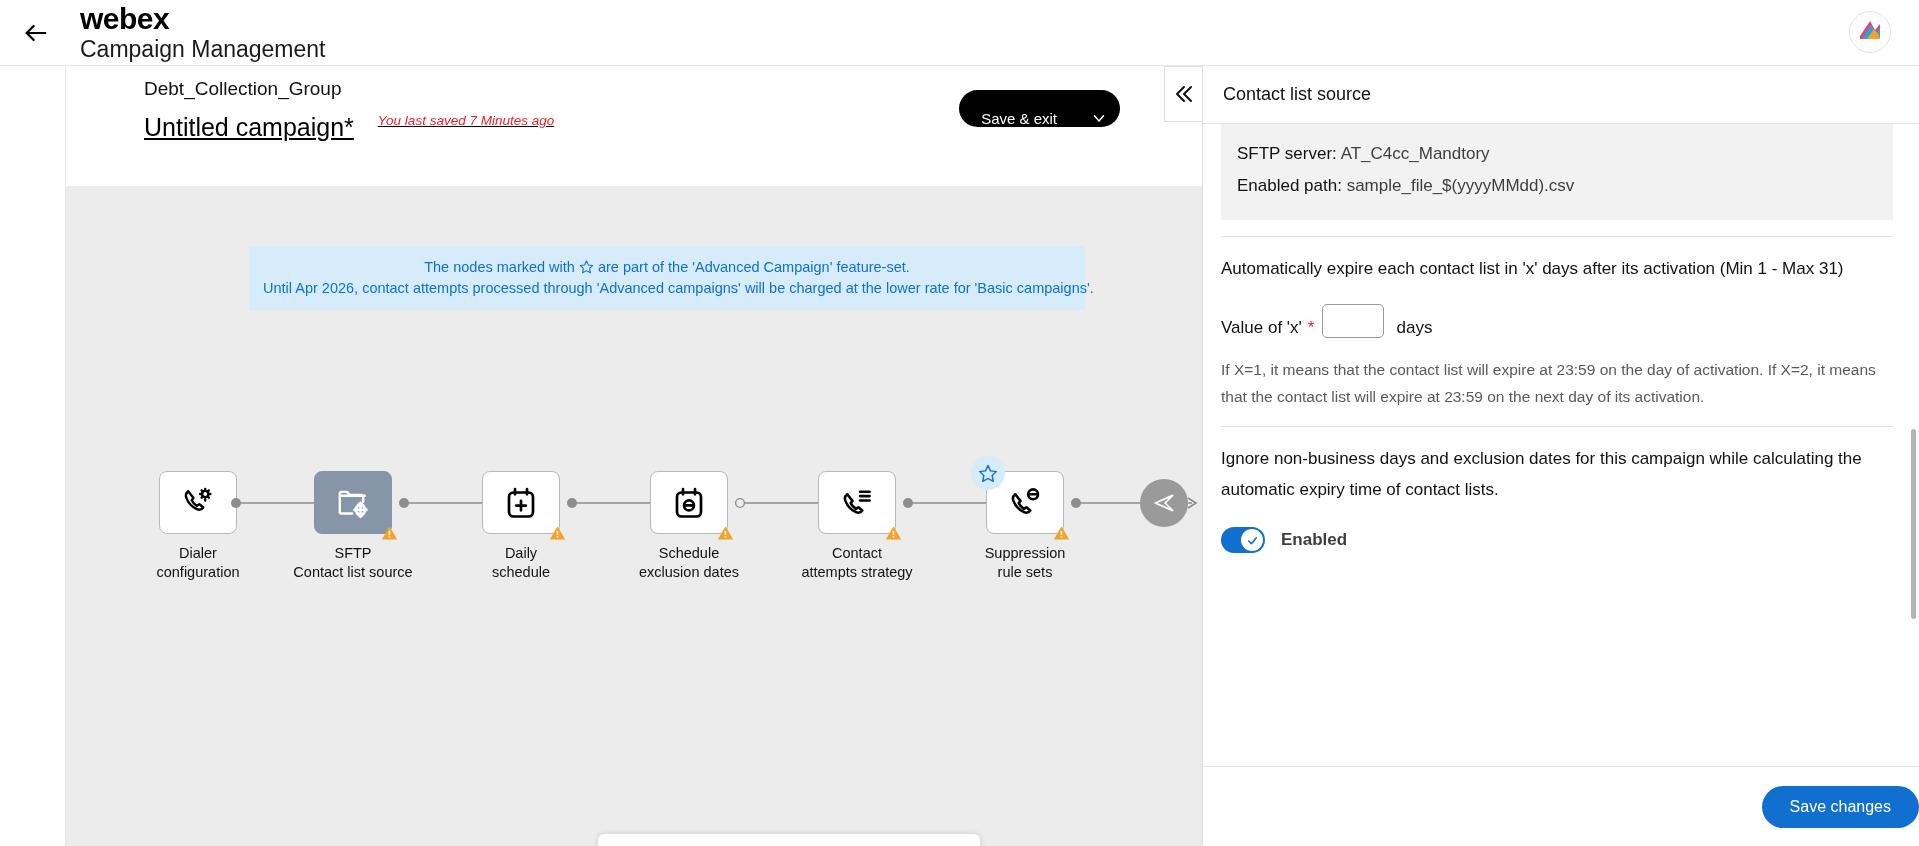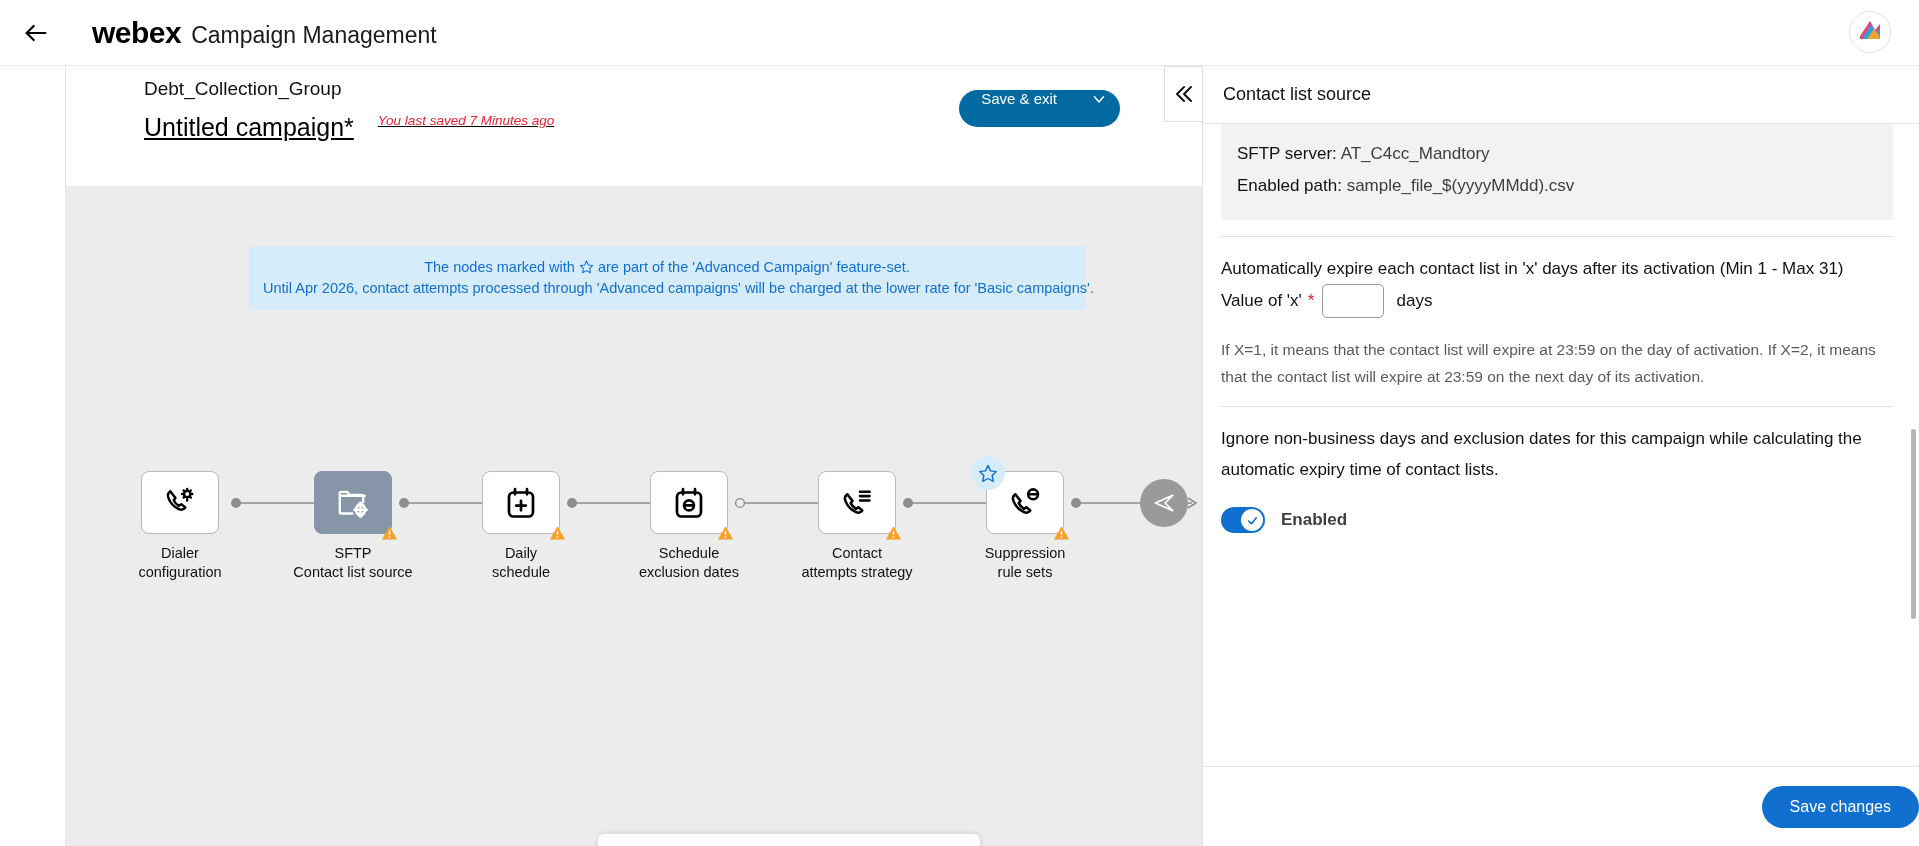--- a/index.html
+++ b/index.html
@@ -14,21 +14,21 @@
   .topbar {
     position: absolute; left: 0; top: 0; width: 1919px; height: 66px;
     background: #fff; display: flex; align-items: center;
     border-bottom: 1px solid #e8e8e8;
   }
   .back-btn {
     width: 44px; height: 44px; margin-left: 14px;
     display: flex; align-items: center; justify-content: center;
     cursor: pointer; border-radius: 50%;
   }
-  .brand-wrap { display: flex; align-items: baseline; margin-left: 34px; }
+  .brand-wrap { display: flex; align-items: baseline; margin-left: 12px; flex-direction: column; }
   .brand { font-size: 30px; font-weight: 700; letter-spacing: -0.5px; color: #000; }
   .brand-sub { font-size: 23px; color: #1a1a1a; margin-left: 10px; font-weight: 400; }
   .avatar {
     position: absolute; right: 28px; top: 11px;
     width: 42px; height: 42px; border-radius: 50%;
     background: #fff; border: 1px solid #e2e2e2;
     display: flex; align-items: center; justify-content: center;
     overflow: hidden; cursor: pointer;
   }
 
@@ -43,22 +43,22 @@
   }
   .campaign-header {
     position: relative; height: 76px; background: #fff; padding: 12px 0 0 78px;
   }
   .group-name { font-size: 19px; color: #121212; line-height: 22px; }
   .title-row { display: flex; align-items: flex-start; margin-top: 13px; text-decoration: underline; }
   .campaign-title { font-size: 25px; color: #000; font-weight: 400; }
   .saved-note { font-size: 13.5px; color: #e8212f; font-style: italic; margin-left: 24px; }
   .save-group {
     position: absolute; right: 82px; top: 24px;
-    display: flex; align-items: flex-start; height: 37px;
-    border-radius: 19px; overflow: hidden; background: #0369a1;
+    display: flex; align-items: flex-end; height: 37px;
+    border-radius: 19px; overflow: hidden; background: #000000;
   }
   .save-btn {
     display: flex; align-items: center; padding: 0 20px 0 22px;
     color: #fff; font-size: 15px; cursor: pointer; border: none;
     background: transparent; font-family: inherit;
   }
   .save-split { width: 1px; background: #ffffff; opacity: .85; margin: 5px 0; }
   .save-caret {
     width: 42px; display: flex; align-items: center; justify-content: center;
     cursor: pointer;
@@ -139,21 +139,21 @@
   .panel-title { font-size: 18px; color: #121212; }
   .panel-body { position: relative; flex: 1; overflow: hidden; padding: 0 26px 0 18px; }
   .info-box {
     background: #f2f2f2; padding: 14px 18px 18px 16px; margin-top: 0;
     font-size: 17px; color: #121212; line-height: 32px;
   }
   .info-box .k { color: #121212; }
   .info-box .v { color: #3e3e3e; }
   .divider { height: 1px; background: #e0e0e0; margin: 16px 0 0 0; }
   .sec-text { font-size: 17px; color: #121212; line-height: 31px; margin-top: 16px; }
-  .x-row { display: flex; align-items: center; }
+  .x-row { display: flex; align-items: flex-end; margin-top: 20px; }
   .x-label { font-size: 17px; color: #121212; }
   .req-star { color: #e8212f; font-size: 17px; margin: 0 8px 0 6px; }
   .x-input {
     width: 62px; height: 34px; border: 1px solid #9a9a9a; border-radius: 5px;
     background: #fff; font-family: inherit; font-size: 16px; padding: 0 8px; outline: none;
   }
   .x-unit { font-size: 17px; color: #121212; margin-left: 12px; }
   .hint { font-size: 15.5px; color: #5a5a5a; line-height: 27px; margin-top: 18px; }
   .toggle-row { display: flex; align-items: center; margin-top: 22px; font-weight: bold; }
   .toggle {
@@ -244,21 +244,21 @@
             <polygon points="12,3 15,9.5 22,10.3 17,15 18.3,22 12,18.6 5.7,22 7,15 2,10.3 9,9.5"></polygon>
           </svg>
         </span>
         <span>are part of the 'Advanced Campaign' feature-set.</span>
       </div>
       <div class="banner-line">Until Apr 2026, contact attempts processed through 'Advanced campaigns' will be charged at the lower rate for 'Basic campaigns'.</div>
     </div>
 
     <div class="flow">
 
-      <div class="node-group" style="left:75px">
+      <div class="node-group" style="left:93px">
         <div class="node">
           <svg width="36" height="36" viewBox="0 0 24 24" fill="none" stroke="#000" stroke-width="1.6" stroke-linecap="round" stroke-linejoin="round">
             <path d="M5.5 4.2c-1.3 1-1.9 2.6-1.3 4.2 1.1 3.2 3.9 6.2 7.1 7.7 1.6.75 3.3.2 4.2-1.1l-2.6-2.2-1.6 1.1c-1.5-.9-2.8-2.3-3.5-3.8l1.2-1.5z"></path>
             <circle cx="16.8" cy="6" r="2.1"></circle>
             <path d="M16.8 2.6v1M16.8 9.4v1M13.4 6h1M19.2 6h1M14.4 3.6l.7.7M18.5 7.7l.7.7M19.2 3.6l-.7.7M15.1 7.7l-.7.7"></path>
           </svg>
         </div>
         <div class="node-label">
           <span>Dialer</span>
           <span class="sub">configuration</span>

